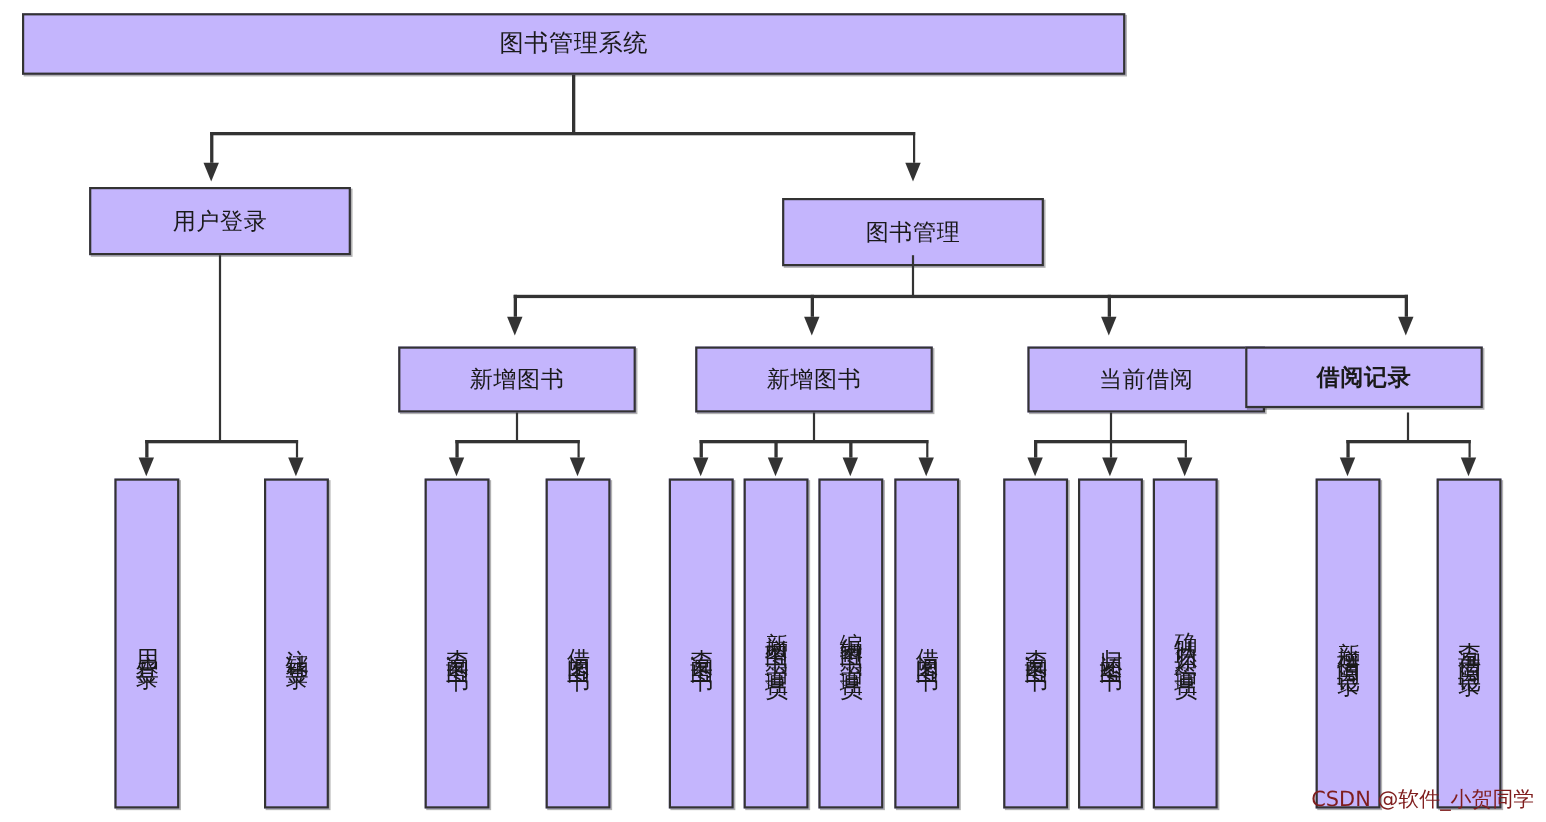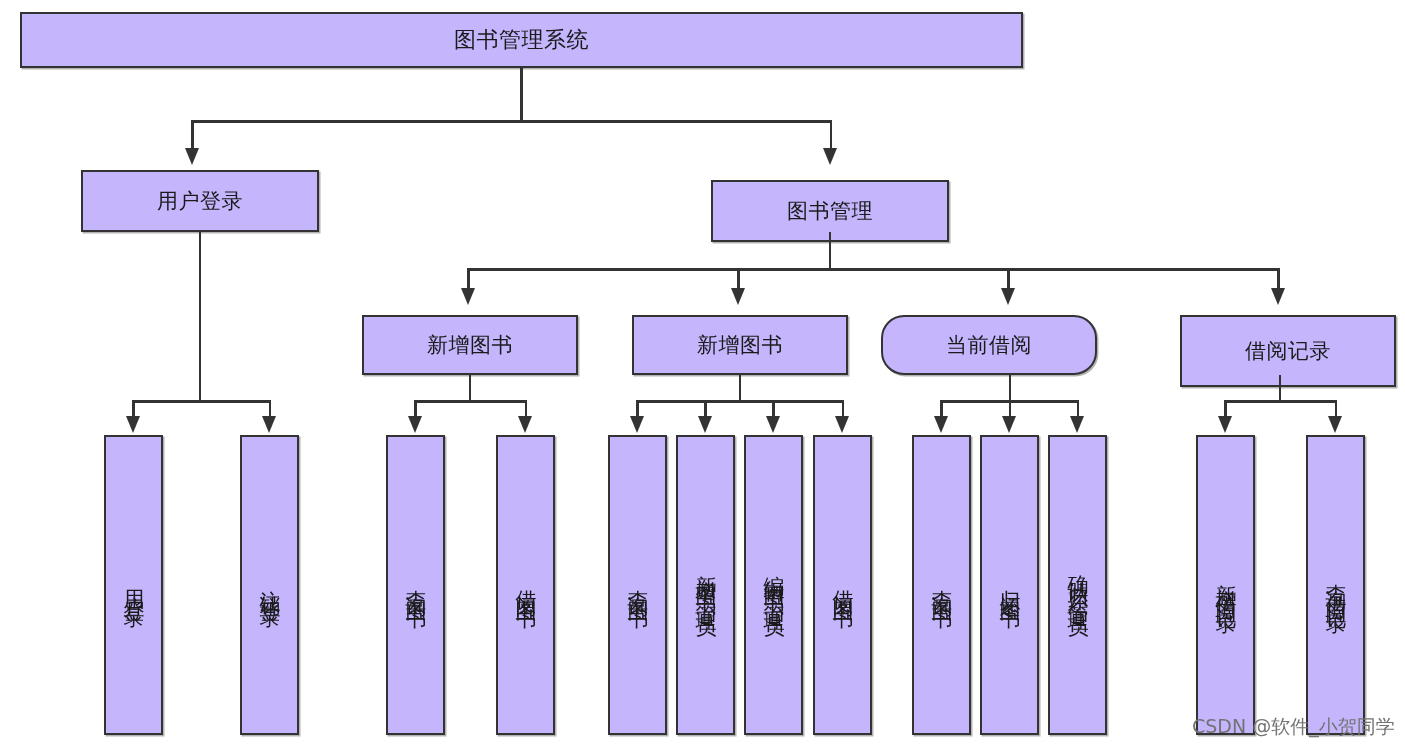--- a/index.html
+++ b/index.html
@@ -69,21 +69,21 @@
     width: 0;
     height: 0;
     border-left: 7.5px solid transparent;
     border-right: 7.5px solid transparent;
     border-top: 17px solid #333333;
   }
 
   
   #watermark {
     position: absolute;
-    color: #737373;
+    color: #7f1d1d;
     font-size: 19px;
     white-space: nowrap;
     user-select: none;
   }
 </style>
 </head>
 <body>
 
 <div id="canvas">
 
@@ -123,24 +123,24 @@
   <div class="arrow" style="left:730.5px; top:288px;"></div>
   <div class="arrow" style="left:1000.5px; top:288px;"></div>
   <div class="arrow" style="left:1270.5px; top:288px;"></div>
 
   <div class="node h" style="left:362px; top:315px; width:216px; height:60px;">
     <span class="label">新增图书</span>
   </div>
   <div class="node h" style="left:632px; top:315px; width:216px; height:60px;">
     <span class="label">新增图书</span>
   </div>
-  <div class="node h" style="left:881px; top:315px; width:216px; height:60px;border-radius:23px;">
+  <div class="node h" style="left:934px; top:315px; width:216px; height:60px;">
     <span class="label">当前借阅</span>
   </div>
-  <div class="node h" style="left:1180px; top:315px; width:216px; height:72px;">
+  <div class="node h" style="left:1132px; top:315px; width:216px; height:56px;font-weight:bold;">
     <span class="label">借阅记录</span>
   </div>
 
   <div class="ln v" style="left:468.5px; top:375px; width:2.5px; height:27px;"></div>
   <div class="ln h" style="left:414px; top:400px; width:113px; height:2.5px;"></div>
   <div class="ln v" style="left:414px; top:400px; width:2.5px; height:16px;"></div>
   <div class="ln v" style="left:524.5px; top:400px; width:2.5px; height:16px;"></div>
   <div class="arrow" style="left:407.5px; top:416px;"></div>
   <div class="arrow" style="left:518px; top:416px;"></div>
 

